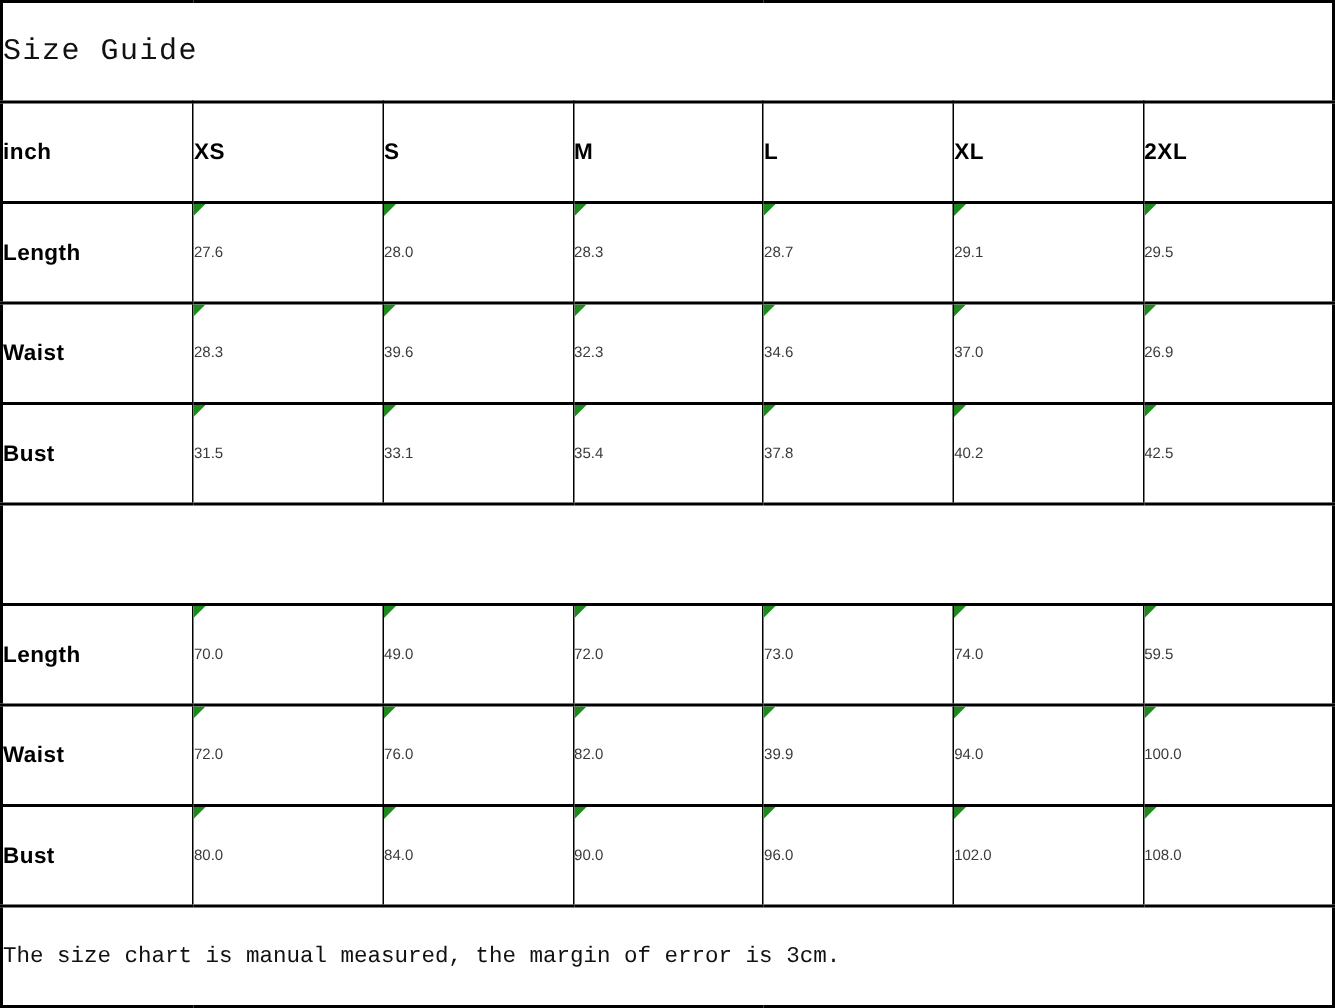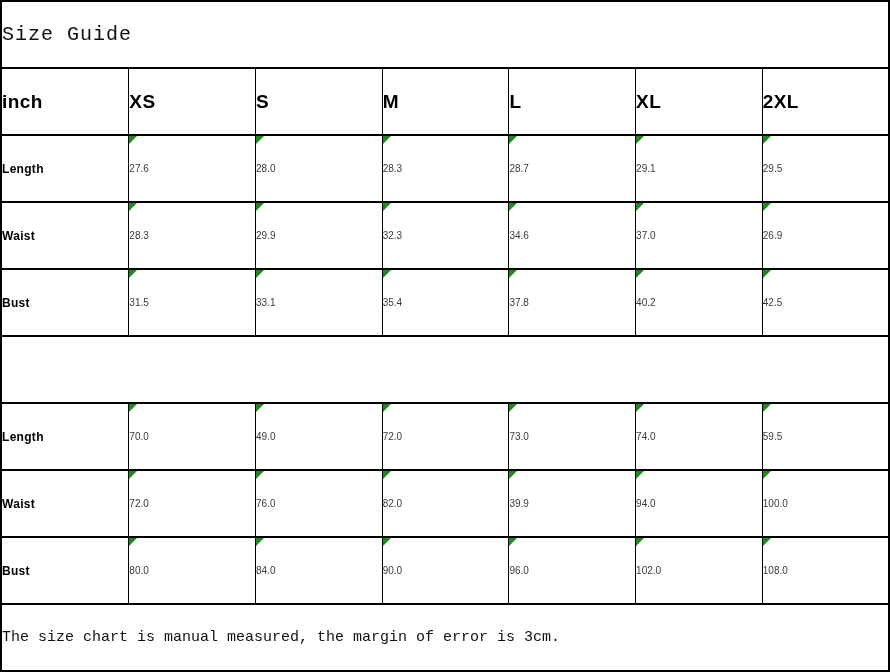--- a/index.html
+++ b/index.html
@@ -34,27 +34,27 @@
   }
   td.title-cell{
     font-family:"Liberation Mono", monospace;
     font-size:20px;
     font-weight:400;
     color:#111;
     letter-spacing:1px;
   }
   td.header-cell{
     font-weight:bold;
-    font-size:19px;
+    font-size:15px;
     color:#000;
     letter-spacing:0.4px;
   }
   td.label-cell{
     font-weight:bold;
-    font-size:12px;
+    font-size:15px;
     color:#000;
     letter-spacing:0.3px;
   }
   td.value-cell{
     font-size:10px;
     color:#3a3a3a;
   }
   td.spacer-cell{
     background:#ffffff;
   }
@@ -108,21 +108,21 @@
       <td class="value-cell"><span class="tri"></span><span>28.0</span></td>
       <td class="value-cell"><span class="tri"></span><span>28.3</span></td>
       <td class="value-cell"><span class="tri"></span><span>28.7</span></td>
       <td class="value-cell"><span class="tri"></span><span>29.1</span></td>
       <td class="value-cell"><span class="tri"></span><span>29.5</span></td>
     </tr>
 
     <tr>
       <td class="label-cell">Waist</td>
       <td class="value-cell"><span class="tri"></span><span>28.3</span></td>
-      <td class="value-cell"><span class="tri"></span><span>29.9</span></td>
+      <td class="value-cell"><span class="tri"></span><span>39.6</span></td>
       <td class="value-cell"><span class="tri"></span><span>32.3</span></td>
       <td class="value-cell"><span class="tri"></span><span>34.6</span></td>
       <td class="value-cell"><span class="tri"></span><span>37.0</span></td>
       <td class="value-cell"><span class="tri"></span><span>26.9</span></td>
     </tr>
 
     <tr>
       <td class="label-cell">Bust</td>
       <td class="value-cell"><span class="tri"></span><span>31.5</span></td>
       <td class="value-cell"><span class="tri"></span><span>33.1</span></td>

